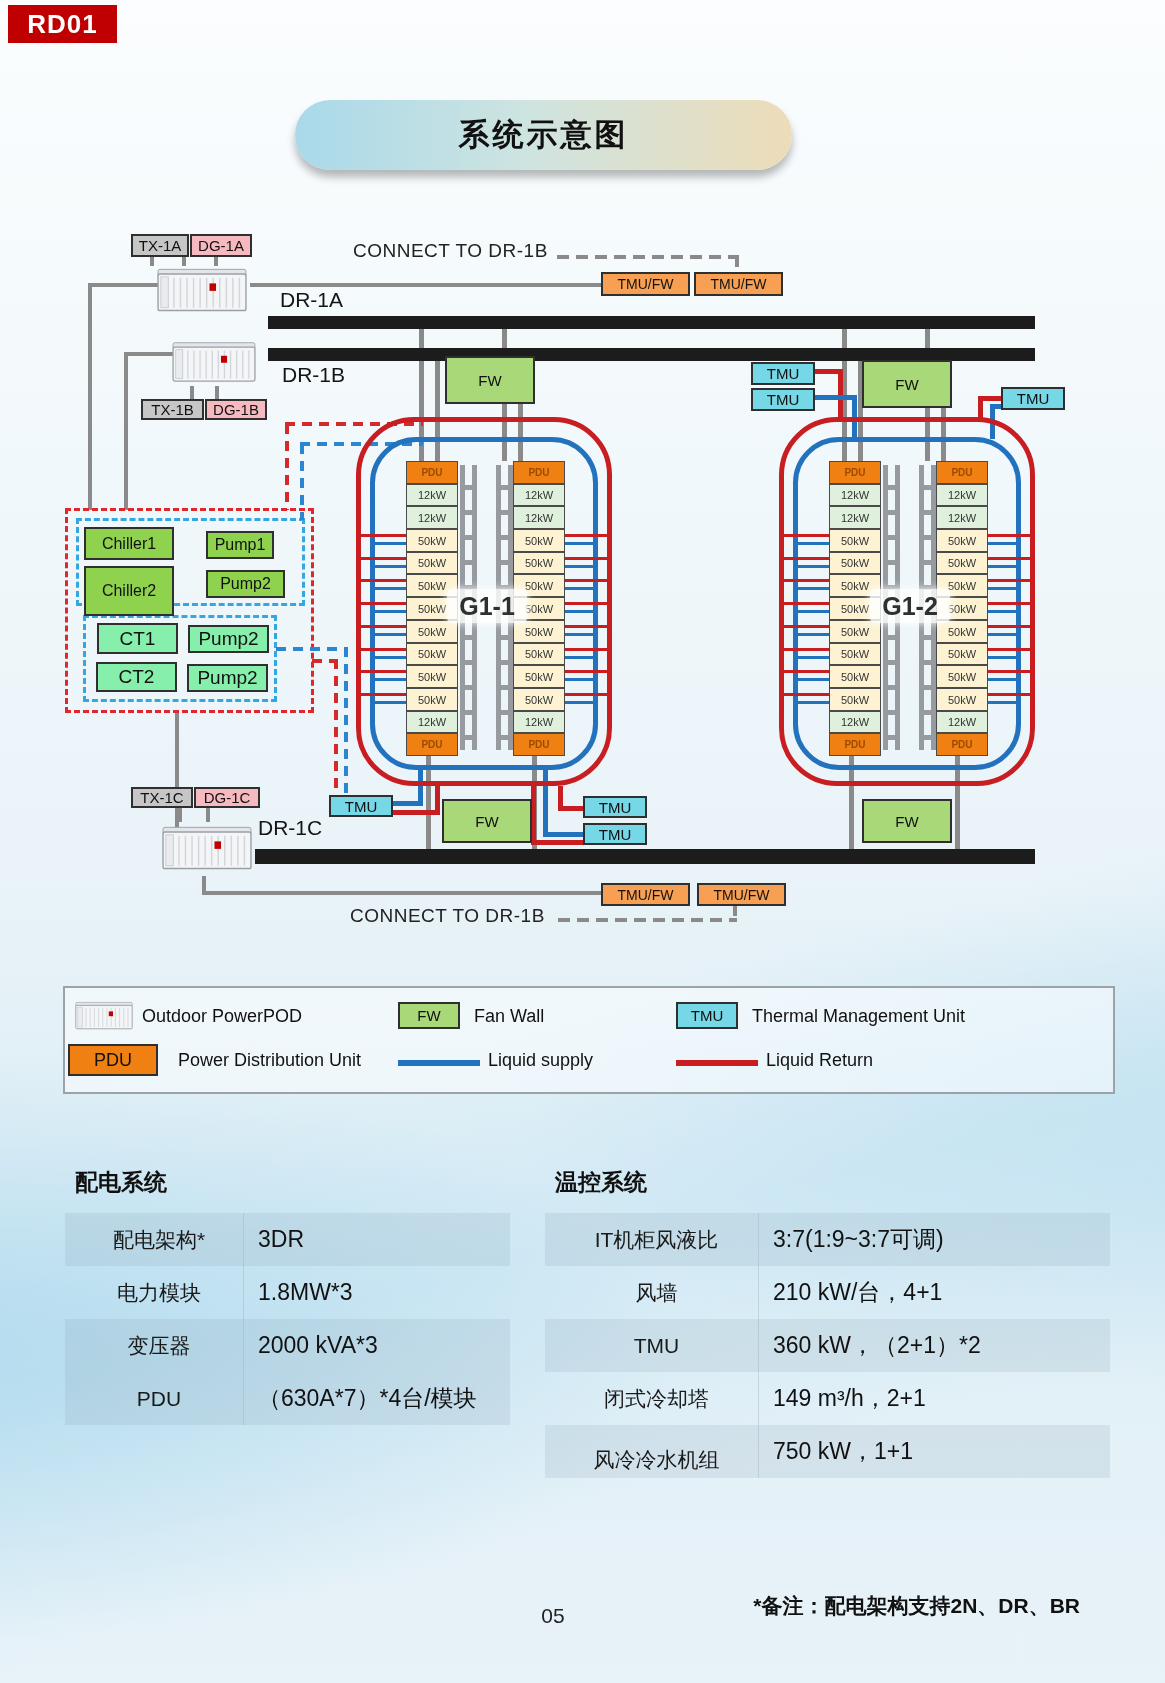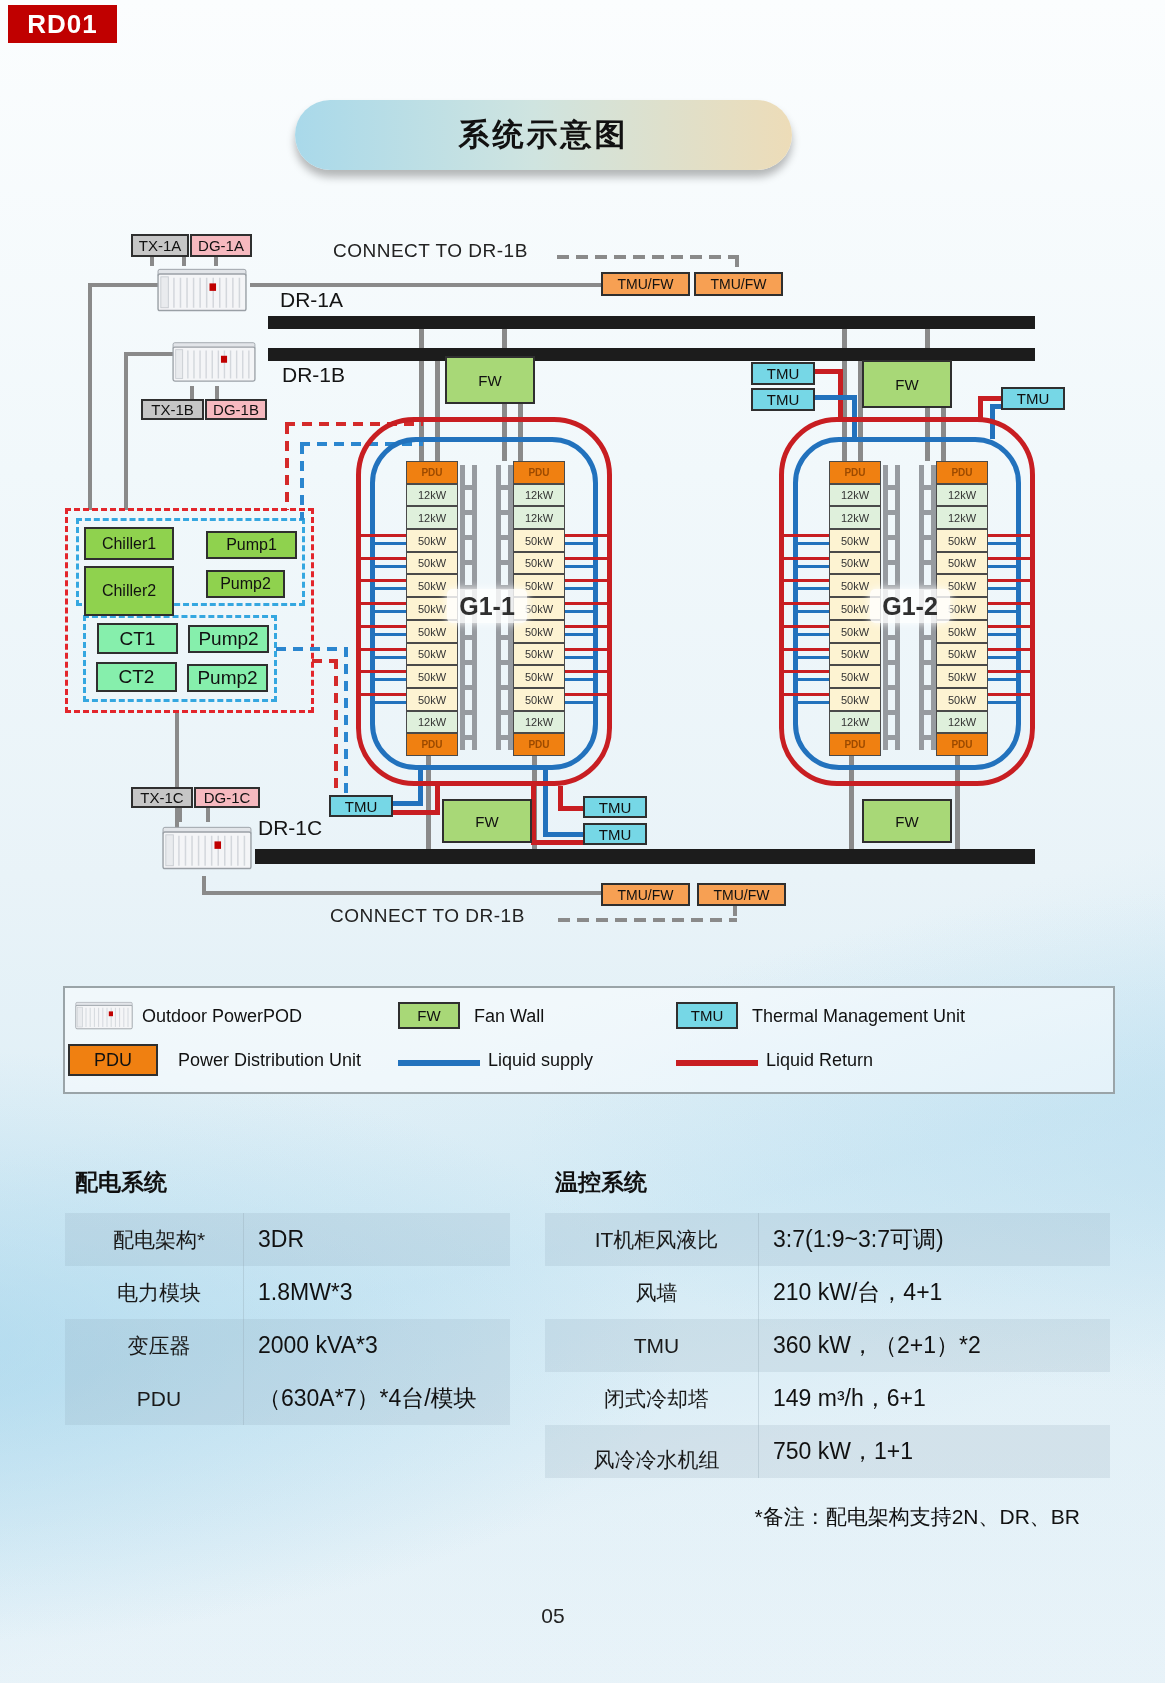--- a/index.html
+++ b/index.html
@@ -32,21 +32,21 @@
   .dblue-h{background:repeating-linear-gradient(90deg,#2b86cf 0 10px,transparent 10px 17px);}
   .dblue-v{background:repeating-linear-gradient(180deg,#2b86cf 0 10px,transparent 10px 17px);}
   .ubox{position:absolute;border:2px solid #2f2f2f;display:flex;align-items:center;justify-content:center;
     font-size:15px;color:#111;z-index:5;box-sizing:border-box;}
   .txbox{background:#c6c6c6;} .dgbox{background:#f6b9bf;}
   .fw{background:#a8d877;} .tmu{background:#76d7e6;} .tmufw{background:#f7a053;font-size:14px;}
   .greenbox{background:#8fd24e;font-size:16px;} .cyanbox{background:#86efac;font-size:19px;}
   .zone{position:absolute;z-index:2;box-sizing:border-box;}
   .zone.red{border:3px dashed #e3262c;} .zone.blue{border:3px dashed #35a7e0;}
   .dlabel{position:absolute;font-size:21px;color:#141414;z-index:6;white-space:nowrap;}
-  .connect{position:absolute;font-size:19px;color:#222;letter-spacing:0.5px;z-index:6;white-space:nowrap;}
+  .connect{position:absolute;font-size:19px;color:#222;letter-spacing:0.5px;z-index:6;white-space:nowrap;margin-left:20px;}
   .loop{position:absolute;box-sizing:border-box;z-index:3;}
   .loop.red{border:5px solid #c81e22;border-radius:58px;}
   .loop.blue{border:5px solid #2272bd;border-radius:46px;}
   .drop{position:absolute;width:5px;background:#8a8a8a;z-index:1;}
   .ladder{position:absolute;width:17px;box-sizing:border-box;border-left:5px solid #979ba0;border-right:5px solid #979ba0;
     background:repeating-linear-gradient(180deg,transparent 0 20px,#979ba0 20px 25px);z-index:4;}
   .rrow{position:absolute;box-sizing:border-box;border:1px solid #4a4a4a;display:flex;align-items:center;justify-content:center;
     font-size:11px;color:#333;z-index:4;}
   .rrow.pdu{background:#f08011;color:#9c4a00;font-weight:bold;font-size:10px;}
   .rrow.kw12{background:#dff0dc;} .rrow.kw50{background:#fdf3d2;}
@@ -62,21 +62,21 @@
     font-size:15px;color:#111;z-index:7;box-sizing:border-box;}
   .lline{position:absolute;height:6px;z-index:7;}
   
   .tbl{position:absolute;z-index:7;}
   .tbl .thead{font-size:23px;font-weight:bold;color:#111;height:46px;}
   .trow{display:flex;align-items:center;height:53px;text-align:center;}
   .trow.striped{background:rgba(129,156,172,0.17);}
   .tcell-l{font-size:21px;color:#1a1a1a;padding-left:10px;box-sizing:border-box;}
   .tcell-v{font-size:23px;color:#111;border-left:1px solid rgba(150,168,180,0.35);padding-left:14px;
     box-sizing:border-box;height:100%;display:flex;align-items:center;}
-  .footnote{position:absolute;left:545px;top:1503px;width:535px;text-align:right;font-size:21px;font-weight:400;color:#111;z-index:7;}
+  .footnote{position:absolute;left:545px;top:1592px;width:535px;text-align:right;font-size:21px;font-weight:700;color:#111;z-index:7;}
   .pagenum{position:absolute;left:518px;top:1604px;width:70px;text-align:center;font-size:21px;color:#222;z-index:7;}
 </style>
 </head>
 <body>
 
 <div class="page">
 
   <div class="abs badge">RD01</div>
   <div class="abs banner">系统示意图</div>
 
@@ -125,21 +125,21 @@
     <div class="gline" style="left:190px;top:386px;width:4px;height:13px;"></div>
     <div class="gline" style="left:215px;top:386px;width:4px;height:13px;"></div>
     <div class="ubox txbox" style="left:141px;top:399px;width:63px;height:21px;">TX-1B</div>
     <div class="ubox dgbox" style="left:205px;top:399px;width:62px;height:21px;">DG-1B</div>
     <div class="gline" style="left:124px;top:352px;width:50px;height:4px;"></div>
     <div class="gline" style="left:124px;top:352px;width:4px;height:158px;"></div>
 
     <div class="zone red" style="left:65px;top:508px;width:249px;height:205px;"></div>
     <div class="zone blue" style="left:76px;top:518px;width:229px;height:88px;"></div>
     <div class="ubox greenbox" style="left:84px;top:527px;width:90px;height:33px;">Chiller1</div>
-    <div class="ubox greenbox" style="left:206px;top:531px;width:91px;height:28px;">Pump1</div>
+    <div class="ubox greenbox" style="left:206px;top:531px;width:68px;height:28px;">Pump1</div>
     <div class="ubox greenbox" style="left:84px;top:566px;width:90px;height:50px;">Chiller2</div>
     <div class="ubox greenbox" style="left:206px;top:570px;width:79px;height:28px;">Pump2</div>
     <div class="zone blue" style="left:83px;top:615px;width:194px;height:87px;"></div>
     <div class="ubox cyanbox" style="left:97px;top:623px;width:81px;height:31px;">CT1</div>
     <div class="ubox cyanbox" style="left:188px;top:625px;width:81px;height:28px;">Pump2</div>
     <div class="ubox cyanbox" style="left:96px;top:662px;width:81px;height:30px;">CT2</div>
     <div class="ubox cyanbox" style="left:187px;top:664px;width:81px;height:28px;">Pump2</div>
 
     <div class="dash-v dred-v" style="left:285px;top:424px;height:86px;"></div>
     <div class="dash-h dred-h" style="left:285px;top:422px;width:138px;"></div>
@@ -394,21 +394,21 @@
     <div class="trow">
       <div class="tcell-l" style="width:213px;">风墙</div>
       <div class="tcell-v" style="flex:1;">210 kW/台，4+1</div>
     </div>
     <div class="trow striped">
       <div class="tcell-l" style="width:213px;">TMU</div>
       <div class="tcell-v" style="flex:1;">360 kW，（2+1）*2</div>
     </div>
     <div class="trow">
       <div class="tcell-l" style="width:213px;">闭式冷却塔</div>
-      <div class="tcell-v" style="flex:1;">149 m³/h，6+1</div>
+      <div class="tcell-v" style="flex:1;">149 m³/h，2+1</div>
     </div>
     <div class="trow striped">
       <div class="tcell-l" style="width:213px;margin-top:16px;">风冷冷水机组</div>
       <div class="tcell-v" style="flex:1;">750 kW，1+1</div>
     </div>
   </div>
 
   <div class="footnote">*备注：配电架构支持2N、DR、BR</div>
   <div class="pagenum">05</div>
 </div>

